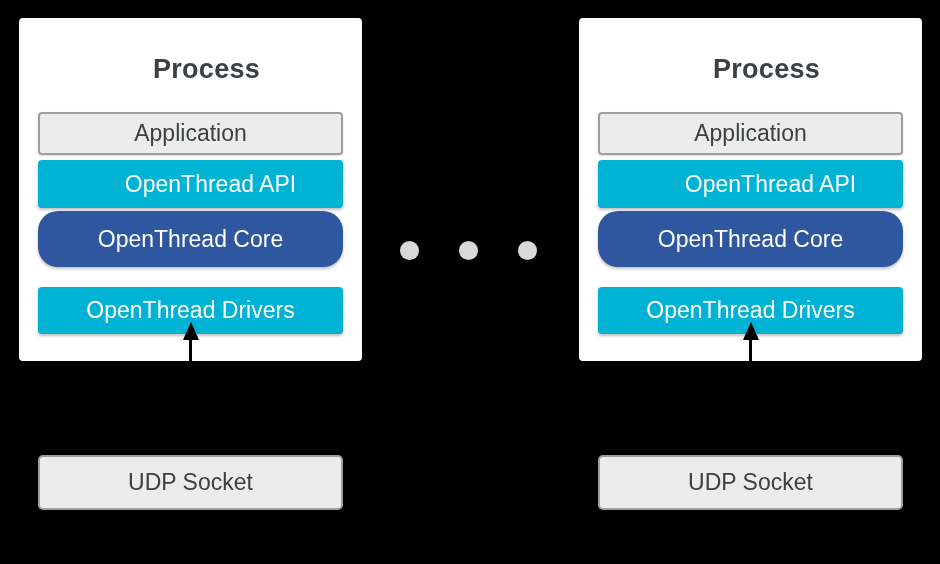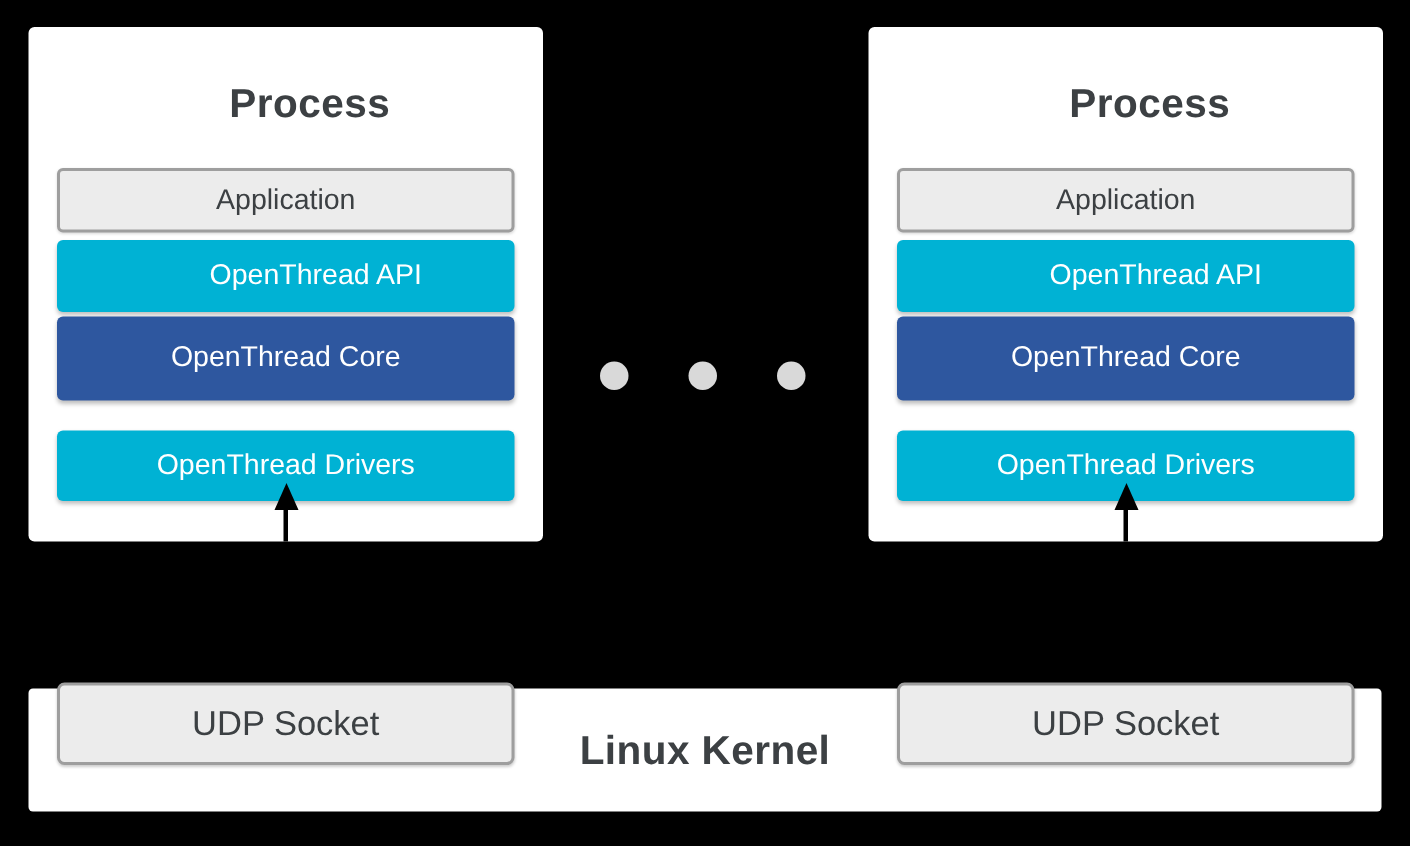--- a/index.html
+++ b/index.html
@@ -37,37 +37,38 @@
     letter-spacing: 0.3px;
     padding-left: 16px;
   }
 
   .layer {
     position: absolute;
     left: 19px; width: 305px;
     box-sizing: border-box;
     display: flex; align-items: center; justify-content: center;
     border-radius: 4px;
-    font-size: 19px;
+    font-size: 23px;
   }
   .layer.gray {
     background: var(--box_gray, #ececec);
     border: 2px solid var(--box_gray_border, #9e9e9e);
     color: var(--text_dark, #3c4043);
     box-shadow: 0 1px 2px rgba(0,0,0,0.15);
   }
   .layer.cyan {
     background: var(--cyan, #00b2d4);
     color: var(--text_light, #ffffff);
     box-shadow: 0 2px 3px rgba(0,0,0,0.25);
   }
   .layer.blue {
     background: var(--blue, #2e579f);
     color: var(--text_light, #ffffff);
     box-shadow: 0 2px 3px rgba(0,0,0,0.25);
+    border-radius: 20px;
   }
   .layer.app     { top: 94px;  height: 43px; }
   .layer.api     { top: 142px; height: 48px; padding-left: 40px; }
   .layer.core    { top: 193px; height: 56px; }
   .layer.drivers { top: 269px; height: 47px; }
 
   
   .arrow-head {
     position: absolute;
     top: 304px; left: 164px;
@@ -147,19 +148,16 @@
   <div class="card right">
     <div class="card-title">Process</div>
     <div class="layer gray app">Application</div>
     <div class="layer cyan api">OpenThread API</div>
     <div class="layer blue core">OpenThread Core</div>
     <div class="layer cyan drivers">OpenThread Drivers</div>
     <div class="arrow-head"></div>
     <div class="arrow-shaft"></div>
   </div>
 
-  <div class="kernel-bar">
-    <div class="kernel-label">Linux Kernel</div>
-  </div>
   <div class="udp-socket left">UDP Socket</div>
   <div class="udp-socket right">UDP Socket</div>
 
 </div>
 
 </body></html>

